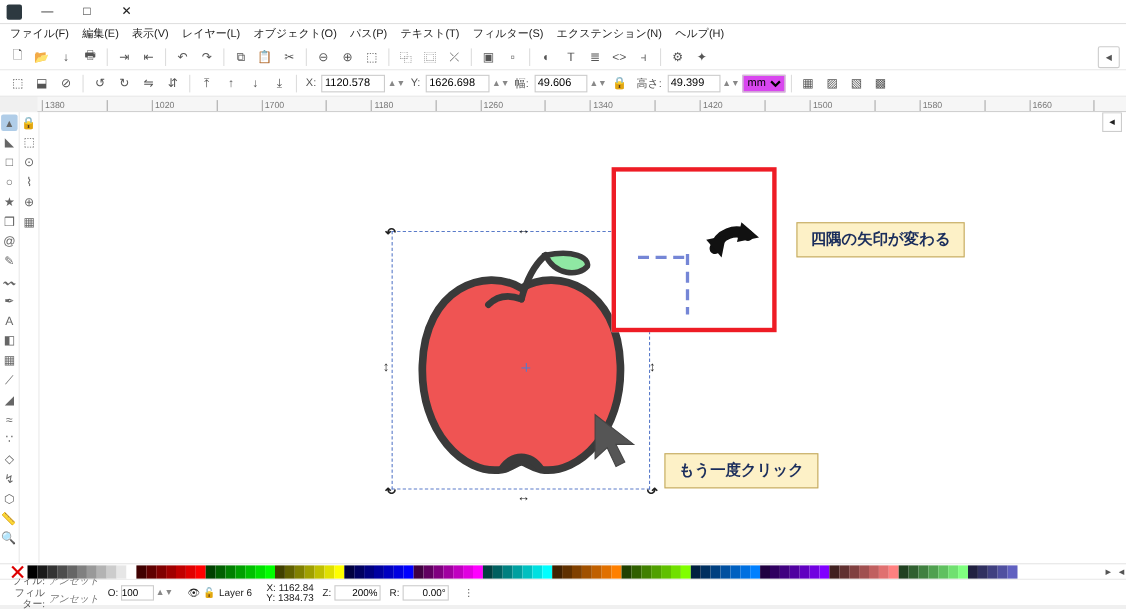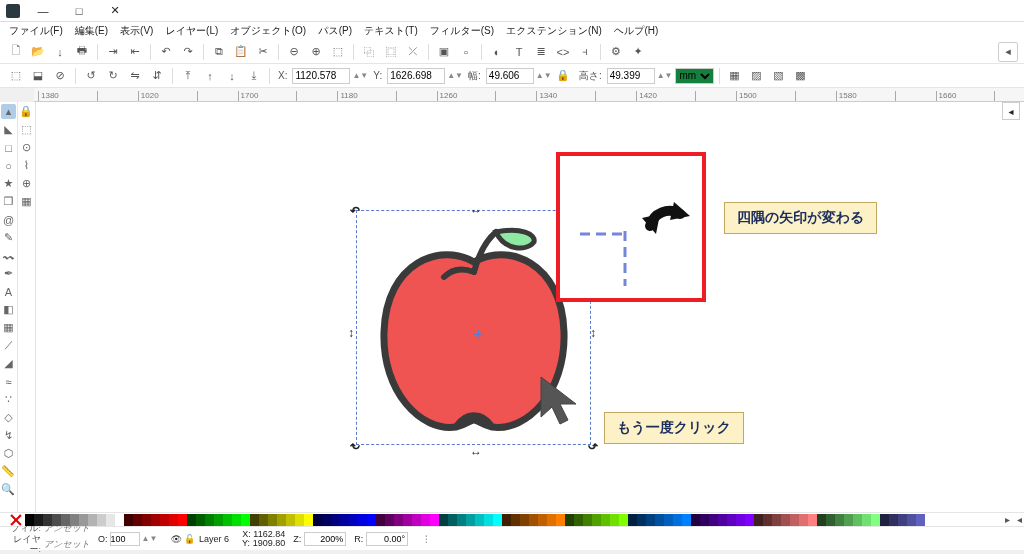--- a/index.html
+++ b/index.html
@@ -16,21 +16,21 @@
   .menubar { height: 18px; background: #fff; display: flex; align-items: center; padding: 0 4px; font-size: 10px; gap: 2px; }
   .menubar .menu-item { padding: 1px 5px; cursor: default; }
 
   
   .toolbar { height: 24px; background: #fff; display: flex; align-items: center; padding: 0 6px; border-bottom: 1px solid #e5e5e5; gap: 2px; }
   .tool-btn { width: 20px; height: 20px; display: flex; align-items: center; justify-content: center; border-radius: 2px; cursor: default; color:#555; }
   .tool-sep { width: 1px; height: 16px; background: #ddd; margin: 0 3px; }
   .tool-label { font-size: 10px; color: #555; margin: 0 3px; }
   .tool-input { width: 58px; height: 16px; font-size: 10px; padding: 0 2px; border: 1px solid #ccc; background: #fff; }
   .tool-input.narrow { width: 48px; }
-  .unit-select { height: 16px; font-size: 10px; border: 1px solid #ccc; background: #15803d; }
+  .unit-select { height: 16px; font-size: 10px; border: 1px solid #ccc; background: #d946ef; }
 
   
   .ruler-h { height: 14px; background: #f6f6f6; border-bottom: 1px solid #ccc; margin-left: 34px; font-size: 8px; color: #777; display: flex; align-items: flex-end; padding-left: 4px; gap: 38px; overflow:hidden;}
   .ruler-h span { border-left: 1px solid #aaa; padding-left: 2px; height: 10px; display: inline-flex; align-items:flex-start;}
 
   
   .main { position: relative; display: flex; height: calc(554px - 22px - 18px - 24px - 24px - 14px - 24px - 18px); }
   .toolbox-left { width: 18px; background: #fff; border-right: 1px solid #e5e5e5; display: flex; flex-direction: column; align-items: center; padding-top: 2px; gap: 3px; }
   .toolbox-left2 { width: 18px; background: #fff; border-right: 1px solid #e5e5e5; display: flex; flex-direction: column; align-items: center; padding-top: 2px; gap: 3px; }
   .tbox-btn { width: 15px; height: 15px; display: flex; align-items: center; justify-content: center; font-size: 11px; cursor: default; color:#666;}
@@ -415,37 +415,37 @@
   <span class="pal-menu">◂</span>
 </div>
 
 <div class="statusbar">
   <div class="fillstroke">
     <div class="fs-row">
         <span class="fs-label">フィル:</span>
         <span class="fs-val">アンセット</span>
       </div>
     <div class="fs-row">
-        <span class="fs-label">レイヤー:</span>
+        <span class="fs-label">フィルター:</span>
         <span class="fs-val">アンセット</span>
       </div>
   </div>
   <div class="opacity-box">
     <span>O:</span>
     <input class="op-input" value="100" style="">
     <span style="font-size:8px;color:#888">▲▼</span>
   </div>
   <div class="layer-box">
     <span>👁</span>
     <span>🔓</span>
     <span>Layer 6</span>
   </div>
   <div class="coord-box">
     <div><span>X:</span> <span>1162.84</span></div>
-    <div><span>Y:</span> <span>1909.80</span></div>
+    <div><span>Y:</span> <span>1384.73</span></div>
   </div>
   <div class="zoom-box-status">
     <span>Z:</span>
     <input class="status-input" value="200%" style="">
   </div>
   <div class="rot-box-status">
     <span>R:</span>
     <input class="status-input" value="0.00°" style="">
   </div>
   <div class="tool-btn">⋮</div>

